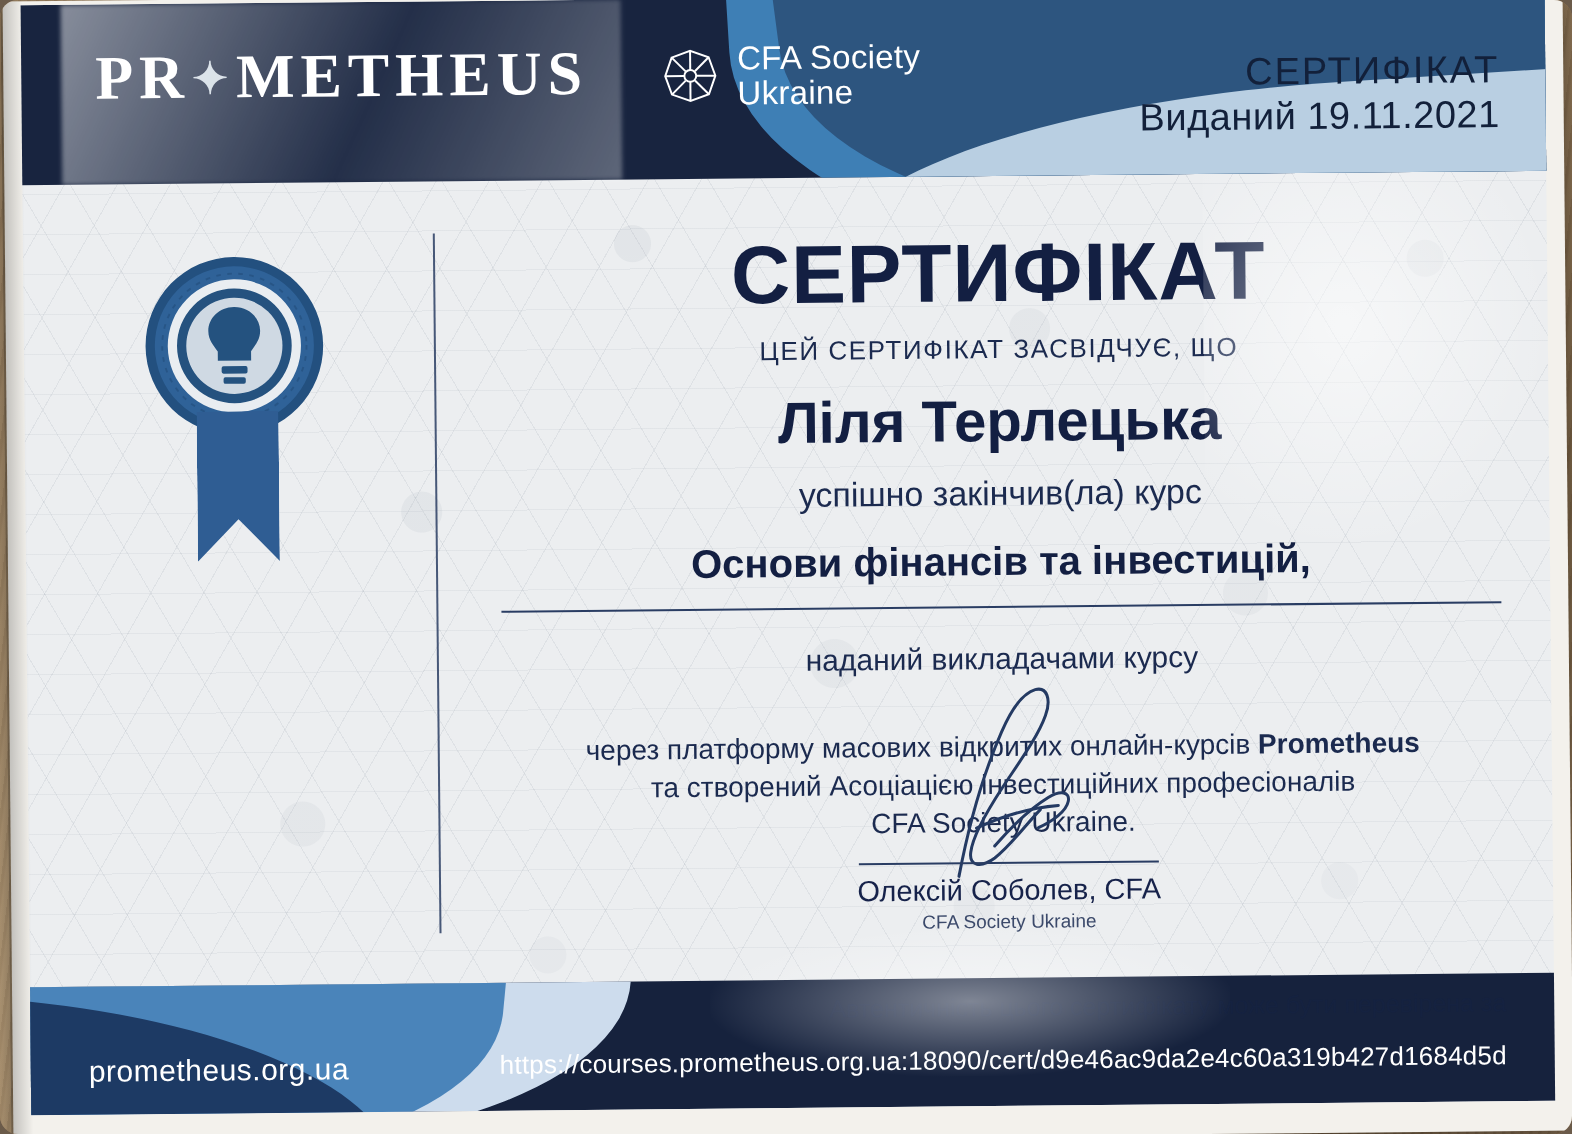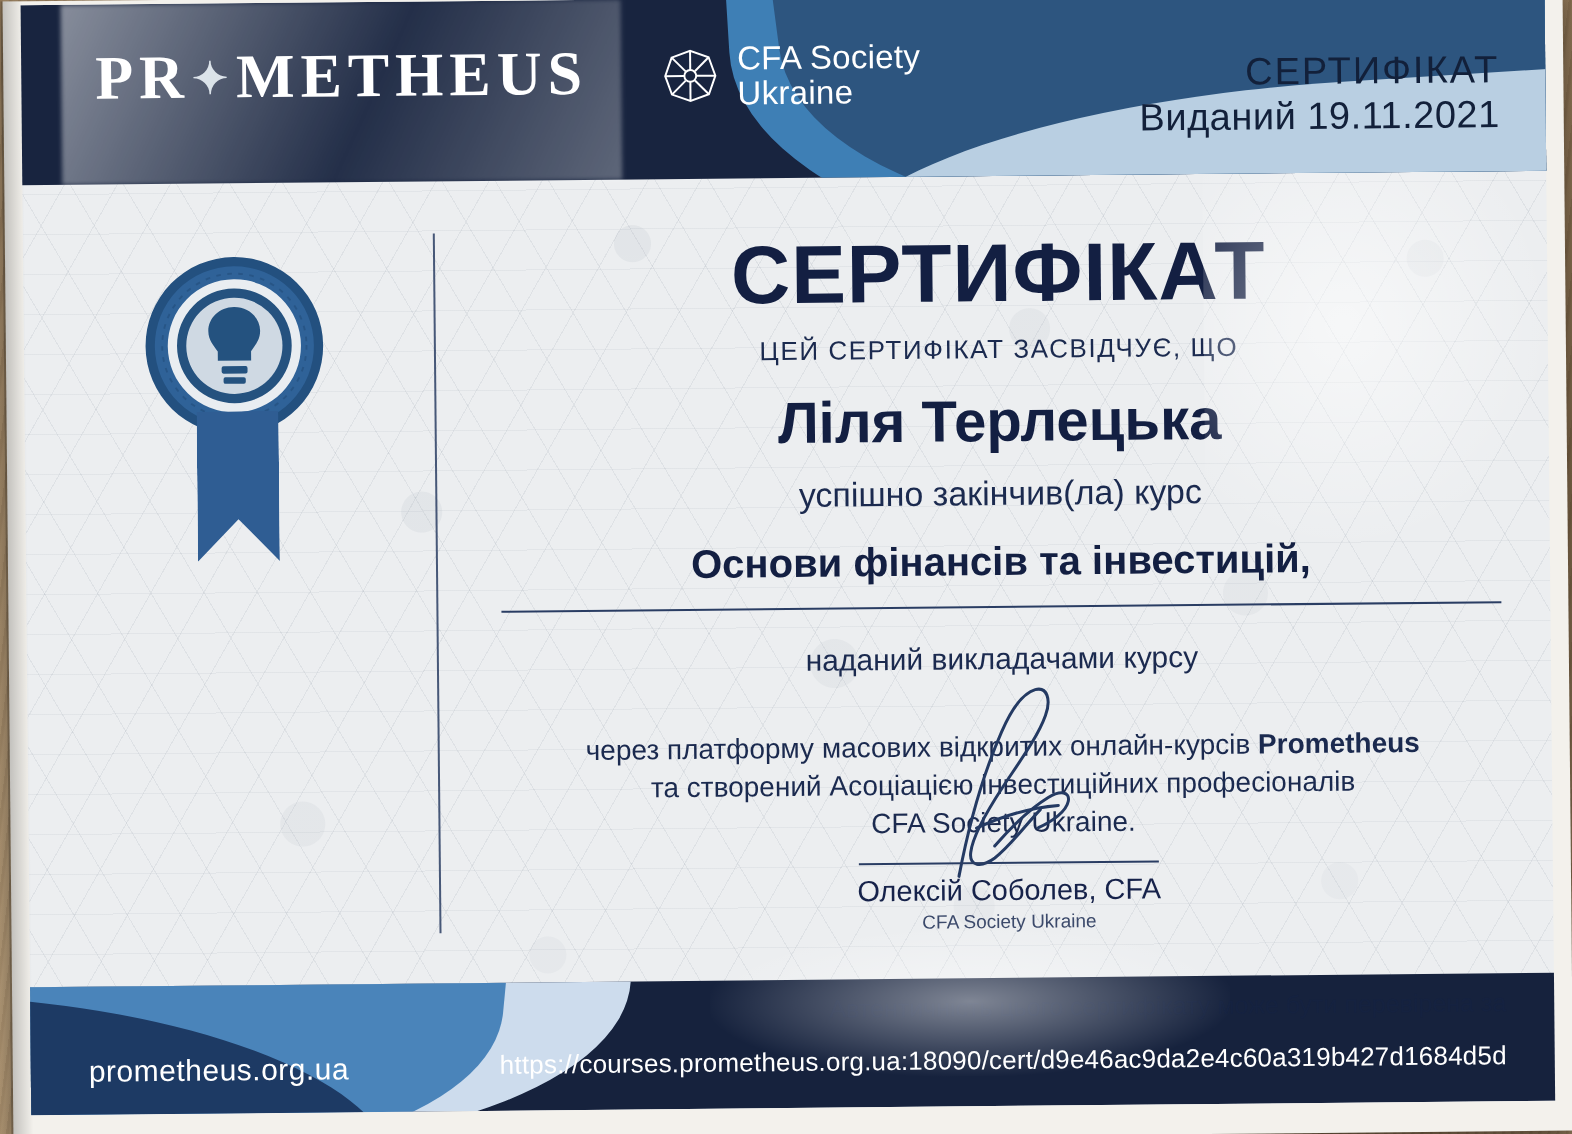--- a/index.html
+++ b/index.html
@@ -7,20 +7,21 @@
     padding: 0;
     background: #6b5b4a;
   }
   .stage {
     position: relative;
     width: 1572px;
     height: 1134px;
     overflow: hidden;
     font-family: "Liberation Sans", sans-serif;
     background: #8a7157;
+    border-radius: 18px;
   }
   
   .desk {
     position: absolute;
     inset: 0;
     background:
       linear-gradient(110deg, #9b8160 0%, #b49a77 18%, #8d7252 42%, #a58a68 65%, #7d6547 88%, #94795a 100%);
   }
   .desk::after {
     content: "";

